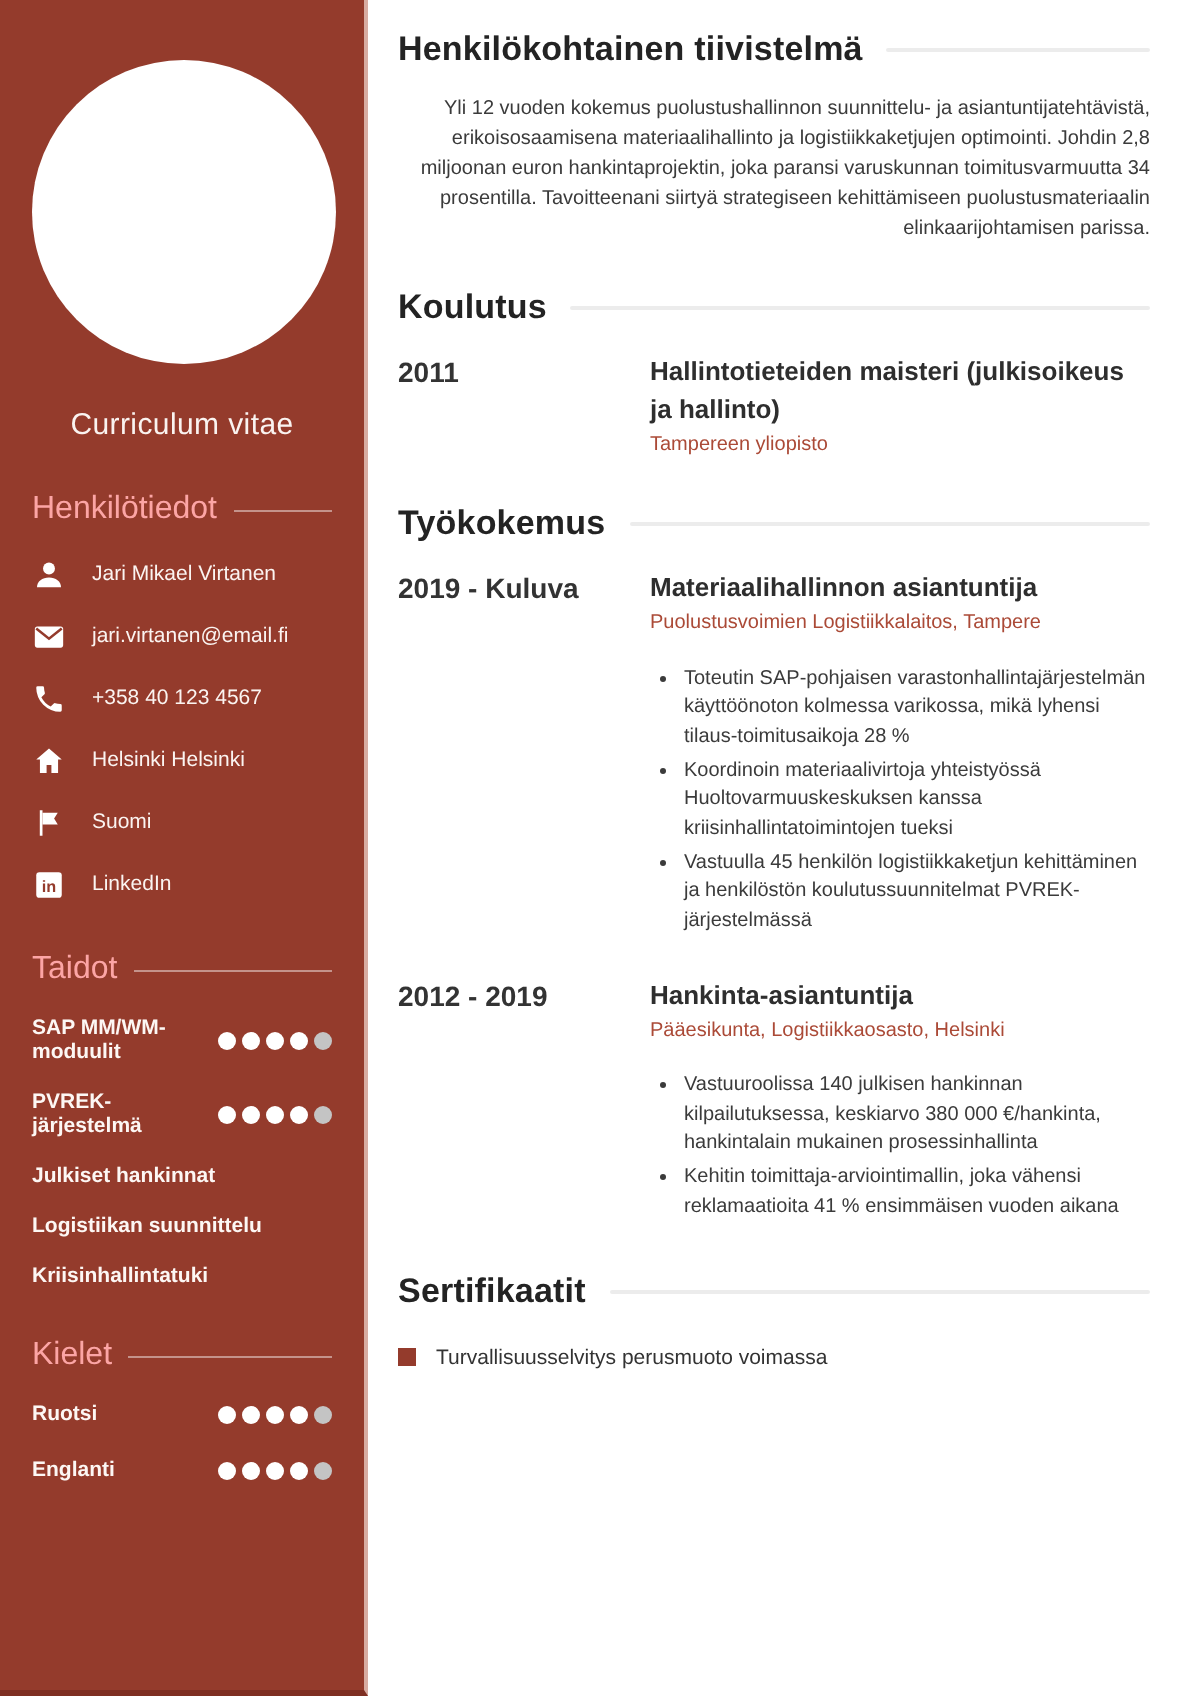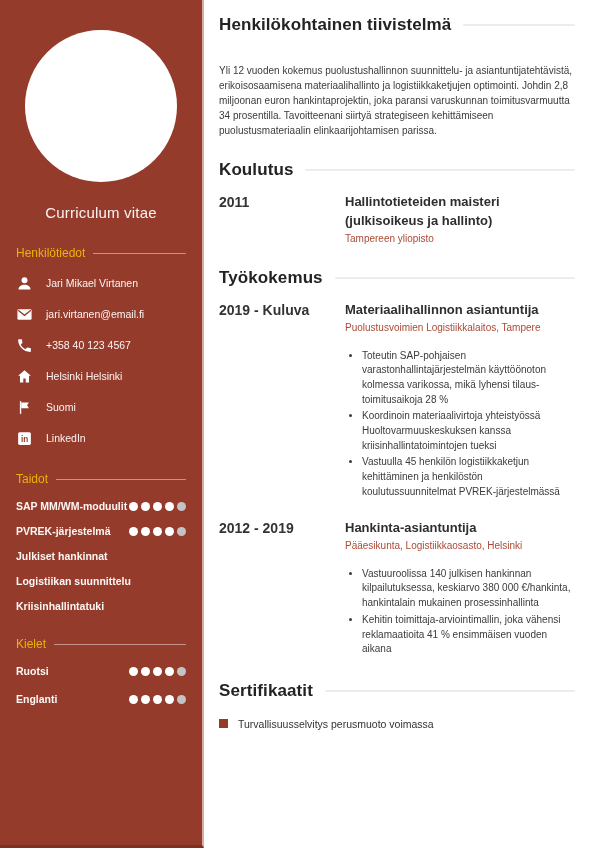--- a/index.html
+++ b/index.html
@@ -16,44 +16,44 @@
   *{box-sizing:border-box;}
   html,body{margin:0;padding:0;}
   body{
     width:600px;height:848px;overflow:hidden;background:#fff;
     font-family:"Liberation Sans","DejaVu Sans",sans-serif;
   }
   .page{display:flex;width:600px;height:848px;}
 
   
   .sidebar{
-    width:204px;flex:none;background:var(--sidebar);color:#fff;
+    width:184px;flex:none;background:var(--sidebar);color:#fff;
     padding:30px 16px 0 16px;
     border-right:2px solid var(--sidebar_edge);
     border-bottom:3px solid var(--sidebar_bottom);
   }
   .photo{width:152px;height:152px;border-radius:50%;background:#fff;margin:0 auto;}
   .cv-title{margin-top:22px;text-align:center;font-size:15px;color:#faf3f0;letter-spacing:.2px;}
-  .sb-heading{display:flex;align-items:center;gap:8px;margin:25px 0 14px;font-size:12px;color:#eab308;}
+  .sb-heading{display:flex;align-items:center;gap:8px;margin:25px 0 14px;font-size:16px;color:#fca5a5;}
   .sb-rule{flex:1;height:1px;background:rgba(255,255,255,.45);}
   .contact-row{display:flex;align-items:center;gap:13px;margin-bottom:13px;min-height:18px;font-size:10.5px;color:#fbf4f1;}
   .cicon{width:17px;height:17px;flex:none;display:flex;align-items:center;justify-content:center;}
   .cicon svg{width:17px;height:17px;}
   .skill-row{display:flex;justify-content:space-between;align-items:center;margin-bottom:13px;min-height:11px;font-size:10.5px;font-weight:bold;color:#fdf7f4;}
   .lang-row{margin-bottom:16px;}
   .dots{display:flex;gap:3px;}
   .dot{width:9px;height:9px;border-radius:50%;}
   .dot.on{background:var(--dot_on);}
   .dot.off{background:var(--dot_off);}
 
   
   .content{flex:1;padding:15px 25px 0 15px;color:var(--body);}
   .sec-h{display:flex;align-items:center;gap:12px;margin:0;font-size:17px;font-weight:bold;color:var(--heading);letter-spacing:.1px;}
   .rule{flex:1;height:2px;background:var(--rule_main);border-radius:1px;}
-  .summary-text{margin:28px 0 0;font-size:10px;line-height:1.5;color:var(--body);}
+  .summary-text{margin:12px 0 0;font-size:10px;line-height:1.5;color:var(--body);text-align:right;}
   .section{margin-top:22px;}
   .entry{display:flex;margin-top:13px;}
   .entry + .entry{margin-top:18px;}
   .period{width:126px;flex:none;font-size:14px;font-weight:bold;color:#333;padding-top:1px;}
   .edetail{flex:1;min-width:0;}
   .etitle{font-size:13px;font-weight:bold;line-height:1.45;color:#2e2e2e;}
   .eorg{font-size:10px;line-height:1.45;color:var(--accent);margin-top:1px;}
   ul.bullets{margin:13px 0 0;padding-left:17px;}
   ul.bullets li{font-size:10px;line-height:1.47;margin-bottom:2px;color:var(--body);}
   .cert-row{display:flex;align-items:center;gap:10px;margin-top:17px;font-size:10.5px;color:#333;}

